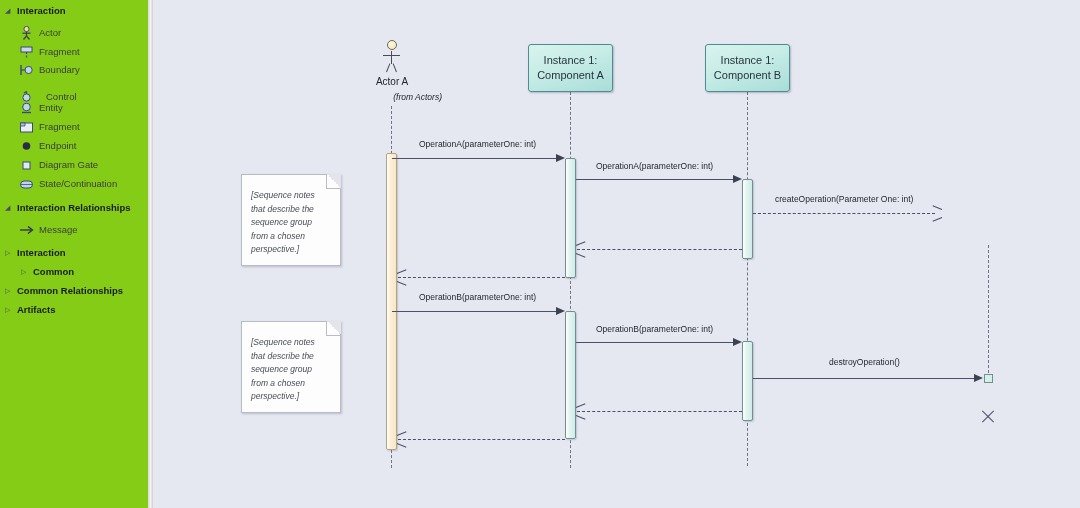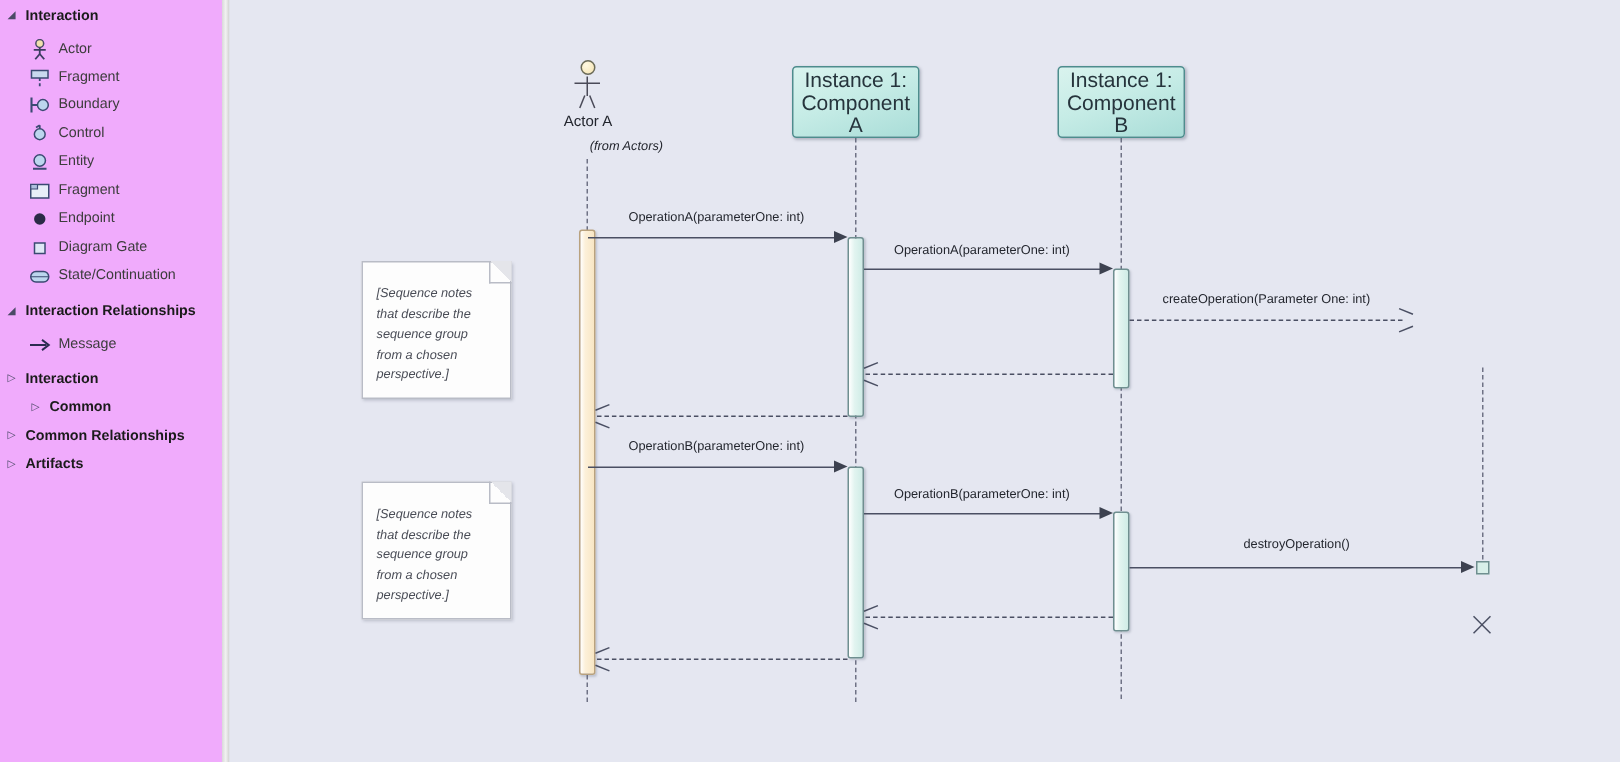--- a/index.html
+++ b/index.html
@@ -6,21 +6,21 @@
   body{
     width:1080px;height:508px;overflow:hidden;
     font-family:"Liberation Sans","DejaVu Sans",sans-serif;
     background:#e7e9f2;
   }
   #app{position:relative;width:1080px;height:508px;}
 
   
   #sidebar{
     position:absolute;left:0;top:0;width:148px;height:508px;
-    background:#f0abfc;box-sizing:border-box;padding-left:32px;
+    background:#84cc16;box-sizing:border-box;padding-left:32px;
   }
   #sidebar-divider{
     position:absolute;left:148px;top:0;width:5px;height:508px;
     background:linear-gradient(to right,#d9d9d9,#f2f2f2,#cfcfcf);
   }
   .group-header{
     position:absolute;display:flex;align-items:center;height:14px;
     font-size:9.5px;font-weight:bold;color:#1b1b1b;white-space:nowrap;
   }
   .group-header .tri{
@@ -44,21 +44,21 @@
   }
 
   .lifeline{
     position:absolute;width:0;border-left:1px dashed #6f7285;
   }
   .objbox{
     position:absolute;box-sizing:border-box;
     border:1px solid #4d8d8d;border-radius:3px;
     background:linear-gradient(160deg,#d9f3ee 0%,#c6ece6 45%,#a9ddd8 100%);
     box-shadow:1px 1px 2px rgba(80,90,110,.35);
-    color:#26343c;font-size:14px;text-align:center;
+    color:#26343c;font-size:11px;text-align:center;
     display:flex;flex-direction:column;align-items:center;justify-content:center;
     line-height:15px;
   }
   .objbox.toptext{justify-content:flex-start;padding-top:5px;}
 
   .activation{
     position:absolute;box-sizing:border-box;width:11px;
     border:1px solid #6f8f90;border-radius:2px;
     background:linear-gradient(to right,#ffffff,#e2f4f0 40%,#cfece6);
     box-shadow:1px 1px 1.5px rgba(80,90,110,.25);
@@ -177,21 +177,21 @@
       <span class="ic">
         <svg width="17" height="14" viewBox="0 0 17 14">
           <line x1="3" y1="2" x2="3" y2="12" stroke="#3b4a72" stroke-width="1.4"></line>
           <line x1="3" y1="7" x2="7" y2="7" stroke="#3b4a72" stroke-width="1.2"></line>
           <circle cx="10.6" cy="7" r="3.6" fill="#bcd6ee" stroke="#3b4a72" stroke-width="1"></circle>
         </svg>
       </span>
       <span class="tl">Boundary</span>
     </div>
 
-    <div class="tool-item" style="top:81px;">
+    <div class="tool-item" style="top:89px;gap:7px;">
       <span class="ic">
         <svg width="17" height="14" viewBox="0 0 17 14">
           <circle cx="8.5" cy="7.5" r="3.6" fill="#bcd6ee" stroke="#3b4a72" stroke-width="1"></circle>
           <line x1="8.5" y1="1.5" x2="8.5" y2="4" stroke="#3b4a72" stroke-width="1.2"></line>
           <line x1="8.5" y1="1.5" x2="6" y2="3" stroke="#3b4a72" stroke-width="1.2"></line>
         </svg>
       </span>
       <span class="tl">Control</span>
     </div>
 

